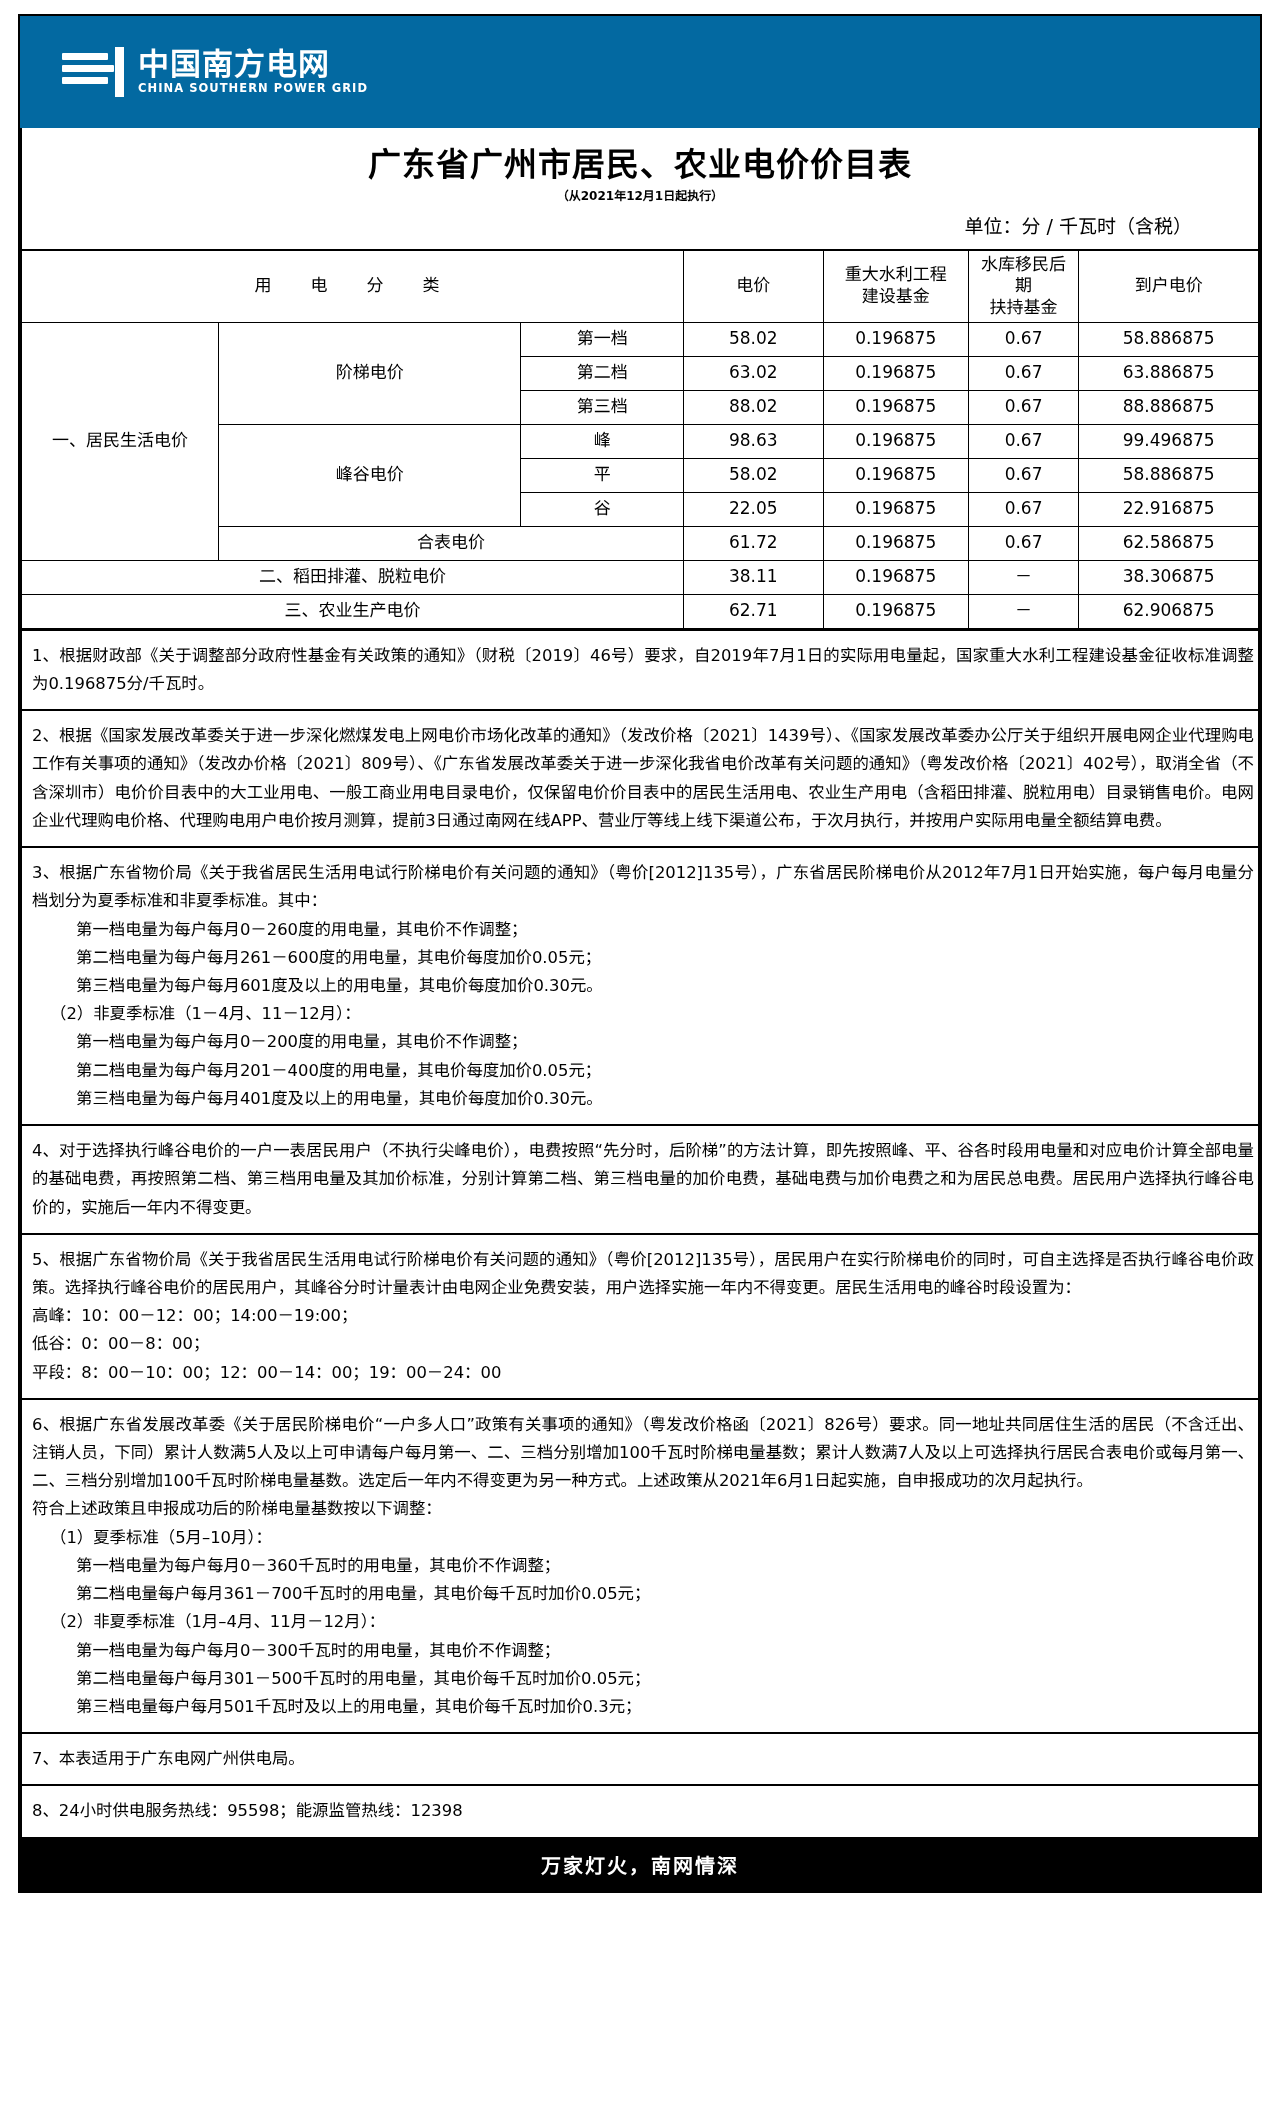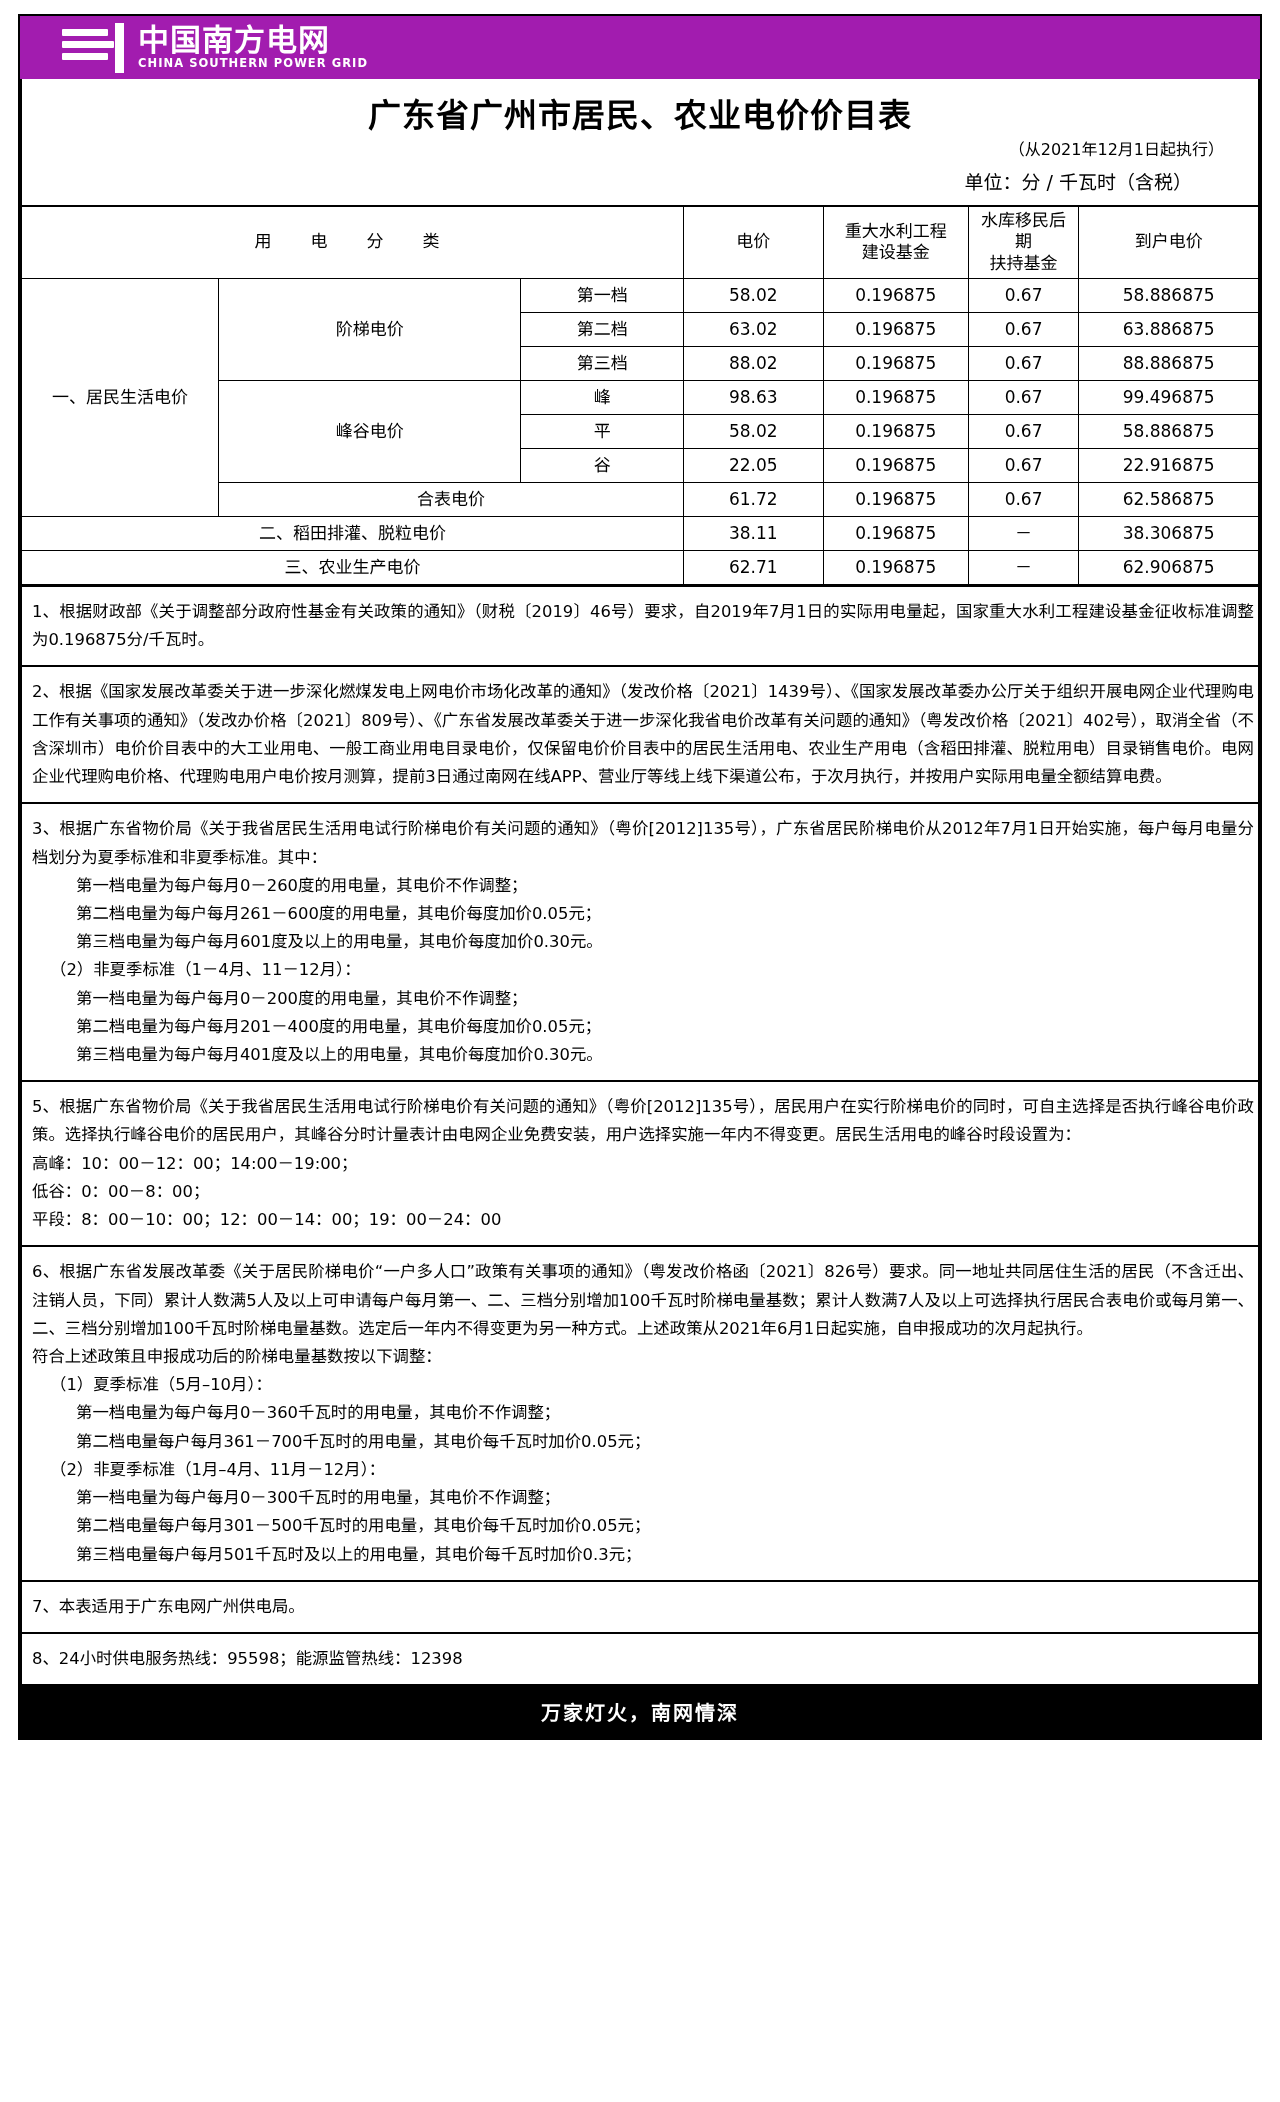--- a/index.html
+++ b/index.html
@@ -22,22 +22,22 @@
   }
   .sheet {
     border: 2px solid #000;
     border-bottom: none;
     width: 100%;
     box-sizing: border-box;
   }
 
   
   .brand-bar {
-    background: #a21caf;
-    height: 63px;
+    background: #0369a1;
+    height: 112px;
     display: flex;
     align-items: center;
     padding-left: 42px;
     box-sizing: border-box;
   }
   .logo-wrap {
     display: flex;
     align-items: center;
     gap: 14px;
   }
@@ -87,24 +87,25 @@
     box-sizing: border-box;
   }
   .doc-title {
     text-align: center;
     font-size: 33px;
     font-weight: bold;
     letter-spacing: 1px;
     line-height: 1.25;
   }
   .doc-subtitle {
-    text-align: right;
-    font-size: 16px;
+    text-align: center;
+    font-size: 12px;
     margin-top: 4px;
     line-height: 1.3;
+    font-weight: bold;
   }
   .doc-unit {
     text-align: right;
     font-size: 19px;
     margin-top: 9px;
     padding-right: 32px;
     line-height: 1.3;
   }
 
   
@@ -305,20 +306,23 @@
         <p>3、根据广东省物价局《关于我省居民生活用电试行阶梯电价有关问题的通知》（粤价[2012]135号），广东省居民阶梯电价从2012年7月1日开始实施，每户每月电量分档划分为夏季标准和非夏季标准。其中：</p>
         <p class="ind2">第一档电量为每户每月0－260度的用电量，其电价不作调整；</p>
         <p class="ind2">第二档电量为每户每月261－600度的用电量，其电价每度加价0.05元；</p>
         <p class="ind2">第三档电量为每户每月601度及以上的用电量，其电价每度加价0.30元。</p>
         <p class="ind1">（2）非夏季标准（1－4月、11－12月）：</p>
         <p class="ind2">第一档电量为每户每月0－200度的用电量，其电价不作调整；</p>
         <p class="ind2">第二档电量为每户每月201－400度的用电量，其电价每度加价0.05元；</p>
         <p class="ind2">第三档电量为每户每月401度及以上的用电量，其电价每度加价0.30元。</p>
       </div>
 
+      <div class="note">
+        <p>4、对于选择执行峰谷电价的一户一表居民用户（不执行尖峰电价），电费按照“先分时，后阶梯”的方法计算，即先按照峰、平、谷各时段用电量和对应电价计算全部电量的基础电费，再按照第二档、第三档用电量及其加价标准，分别计算第二档、第三档电量的加价电费，基础电费与加价电费之和为居民总电费。居民用户选择执行峰谷电价的，实施后一年内不得变更。</p>
+      </div>
 
       <div class="note">
         <p>5、根据广东省物价局《关于我省居民生活用电试行阶梯电价有关问题的通知》（粤价[2012]135号），居民用户在实行阶梯电价的同时，可自主选择是否执行峰谷电价政策。选择执行峰谷电价的居民用户，其峰谷分时计量表计由电网企业免费安装，用户选择实施一年内不得变更。居民生活用电的峰谷时段设置为：</p>
         <p>高峰：10：00－12：00；14:00－19:00；</p>
         <p>低谷：0：00－8：00；</p>
         <p>平段：8：00－10：00；12：00－14：00；19：00－24：00</p>
       </div>
 
       <div class="note">
         <p>6、根据广东省发展改革委《关于居民阶梯电价“一户多人口”政策有关事项的通知》（粤发改价格函〔2021〕826号）要求。同一地址共同居住生活的居民（不含迁出、注销人员，下同）累计人数满5人及以上可申请每户每月第一、二、三档分别增加100千瓦时阶梯电量基数；累计人数满7人及以上可选择执行居民合表电价或每月第一、二、三档分别增加100千瓦时阶梯电量基数。选定后一年内不得变更为另一种方式。上述政策从2021年6月1日起实施，自申报成功的次月起执行。</p>

